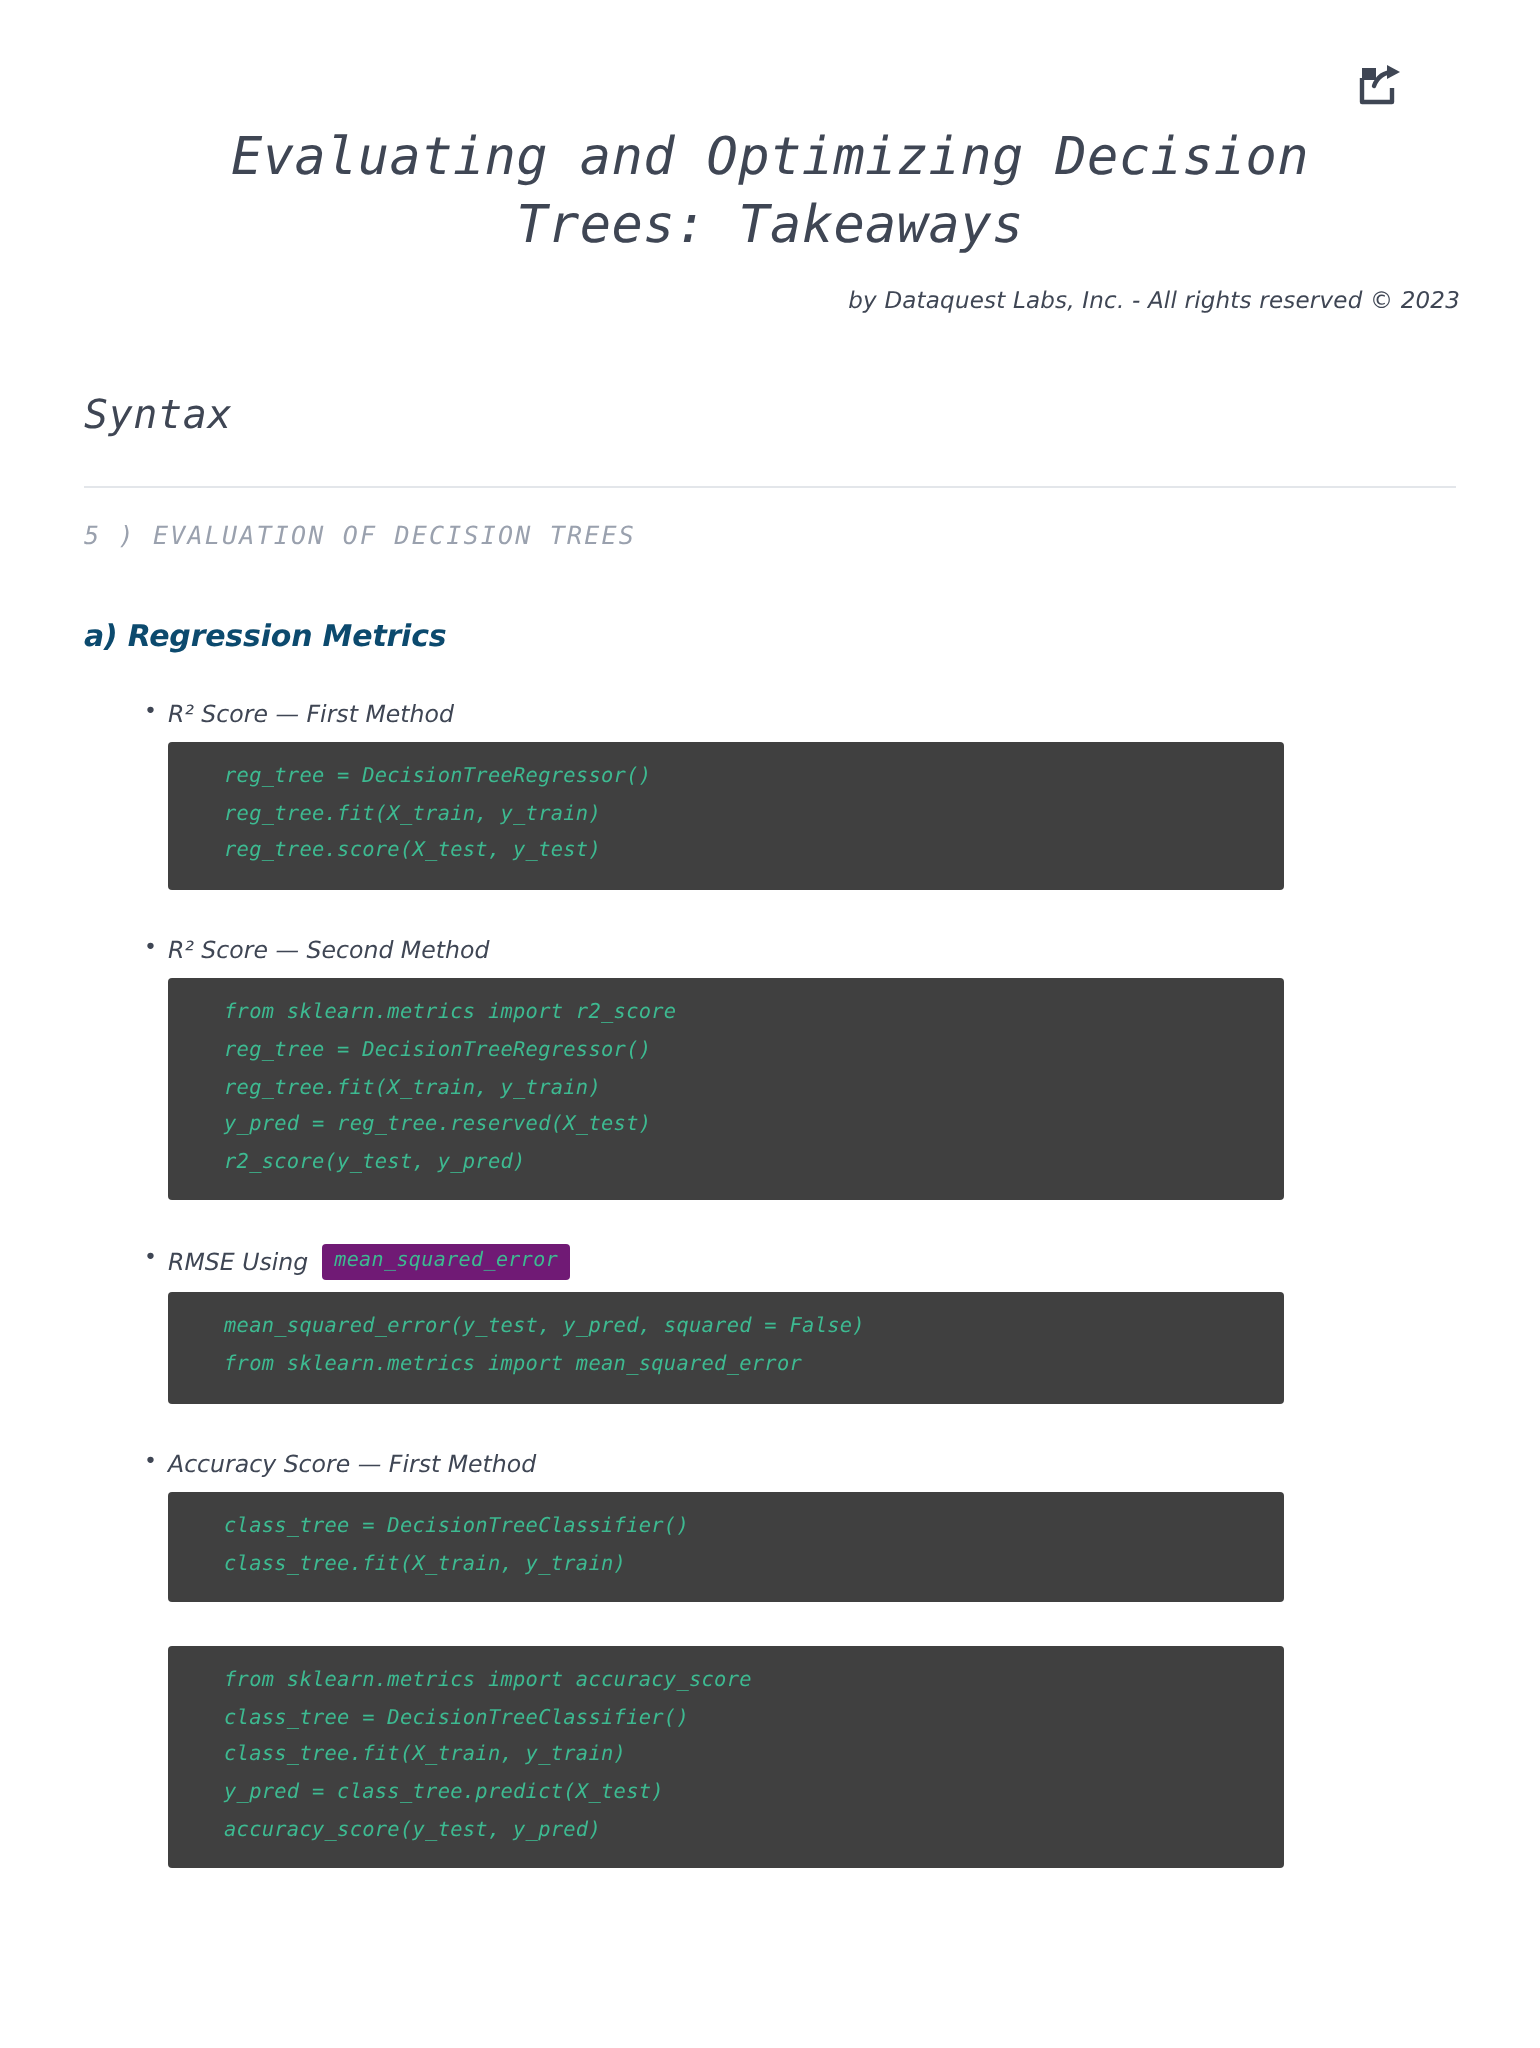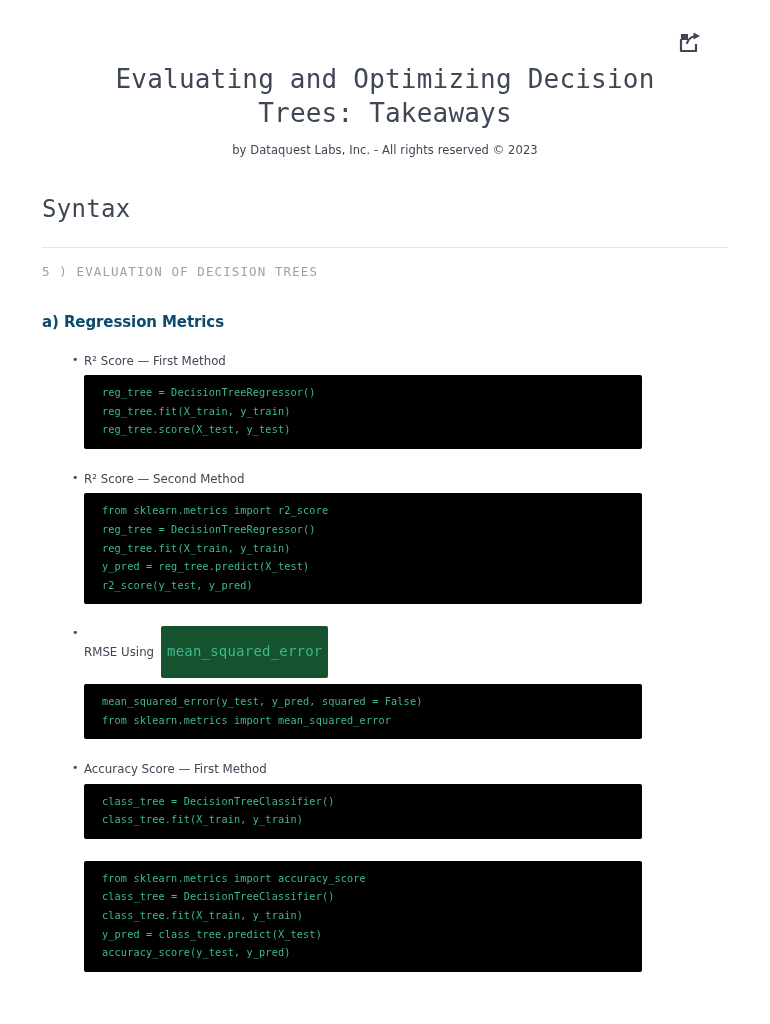--- a/index.html
+++ b/index.html
@@ -14,41 +14,42 @@
     font-family: "DejaVu Sans", sans-serif;
     color: #3f4654;
     position: relative;
   }
   .page {
     position: relative;
     width: 770px;
     height: 1024px;
     box-sizing: border-box;
     padding: 0 40px;
+    font-style: italic;
   }
 
   
   .doc-header {
     position: relative;
     padding-top: 62px;
   }
   .doc-title {
     font-family: "DejaVu Sans Mono", monospace;
     font-size: 26px;
     font-weight: 400;
     line-height: 1.32;
     color: #3f4654;
     text-align: center;
     letter-spacing: 0.2px;
     margin: 0 auto;
     max-width: 560px;
     padding: 0 30px;
   }
   .doc-subtitle {
-    text-align: center;
+    text-align: right;
     font-size: 11.5px;
     color: #3f4654;
     margin-top: 12px;
     letter-spacing: 0.1px;
   }
   .share-icon {
     position: absolute;
     top: 30px;
     right: 28px;
     width: 24px;
@@ -56,21 +57,21 @@
     line-height: 0;
     cursor: pointer;
   }
 
   
   .content {
     padding: 0 2px;
   }
   .syntax-heading {
     font-family: "DejaVu Sans Mono", monospace;
-    font-size: 24px;
+    font-size: 20px;
     font-weight: 400;
     color: #3f4654;
     margin: 38px 0 0 0;
     letter-spacing: 0.3px;
   }
   .divider {
     border: 0;
     border-top: 1px solid #e3e6ea;
     margin: 24px 0 0 0;
   }
@@ -109,34 +110,34 @@
   .bullet-label::before {
     content: "\2022";
     position: absolute;
     left: 0;
     top: -1px;
     font-size: 11px;
     color: #3f4654;
   }
   .inline-code {
     font-family: "DejaVu Sans Mono", monospace;
-    font-size: 14px;
+    font-size: 10px;
     color: #3dba91;
-    background: #14532d;
-    padding: 16px 6px;
+    background: #701a75;
+    padding: 2px 6px;
     margin-left: 7px;
     border-radius: 2px;
     letter-spacing: 0.2px;
   }
 
   
   .code-block {
-    background: #000000;
+    background: #404040;
     border-radius: 2px;
-    padding: 9px 0 9px 18px;
+    padding: 9px 0 9px 28px;
     margin-left: 12px;
     margin-right: 0;
     width: 558px;
     box-sizing: border-box;
   }
   .code-line {
     font-family: "DejaVu Sans Mono", monospace;
     font-size: 10.2px;
     line-height: 18.6px;
     color: #3dba91;
@@ -180,21 +181,21 @@
           </div>
         </div>
         <div class="bullet-group">
           <div class="bullet-label">
             <span>R² Score — Second Method</span>
           </div>
           <div class="code-block">
             <div class="code-line">from sklearn.metrics import r2_score</div>
             <div class="code-line">reg_tree = DecisionTreeRegressor()</div>
             <div class="code-line">reg_tree.fit(X_train, y_train)</div>
-            <div class="code-line">y_pred = reg_tree.predict(X_test)</div>
+            <div class="code-line">y_pred = reg_tree.reserved(X_test)</div>
             <div class="code-line">r2_score(y_test, y_pred)</div>
           </div>
         </div>
         <div class="bullet-group">
           <div class="bullet-label">
             <span>RMSE Using</span>
             <span class="inline-code">mean_squared_error</span>
           </div>
           <div class="code-block">
             <div class="code-line">mean_squared_error(y_test, y_pred, squared = False)</div>

